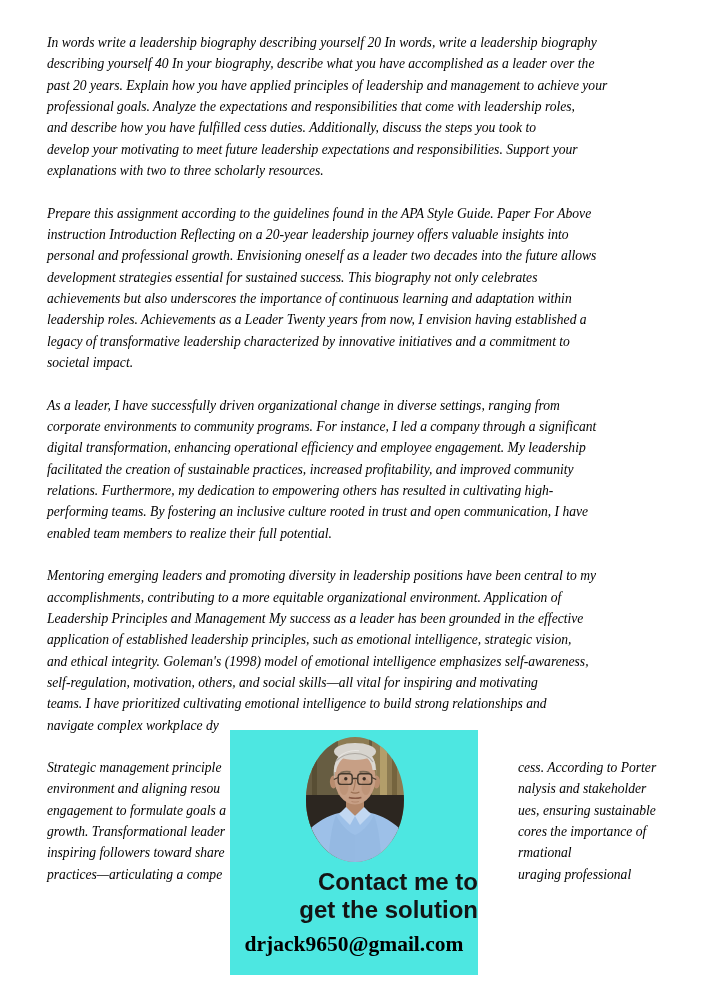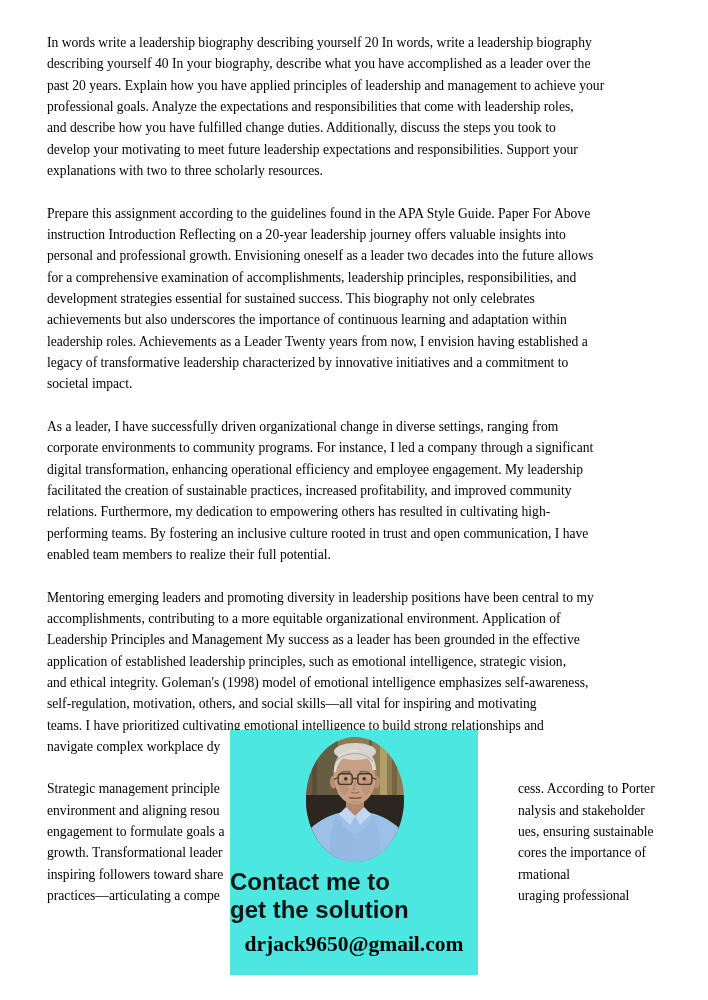--- a/index.html
+++ b/index.html
@@ -6,33 +6,33 @@
   .page {
     position:relative; width:708px; height:1000px; background:#ffffff;
     overflow:hidden;
     font-family:"Liberation Serif","DejaVu Serif",serif;
     color:#000000;
   }
   .textblock {
     position:absolute; left:47px; top:32px; width:625px;
     font-size:13.6px; line-height:21.33px; color:#000000;
   }
-  .para { margin:0 0 21.33px 0; }
+  .para { margin:0 0 21.33px 0;font-style:italic; }
   .tline { white-space:nowrap; height:21.33px; }
   .split { position:relative; }
   .frag-right { position:absolute; left:431px; top:0; white-space:nowrap;padding-left:40px; }
 
   .overlay-card {
     position:absolute; left:230px; top:730px; width:248px; height:245px;
     background:#4de7e1;
   }
   .avatar-svg { position:absolute; left:76px; top:7px; width:98px; height:125px; display:block; }
   .overlay-heading {
     position:absolute; top:138px; left:0; width:100%;
-    text-align:left;
+    text-align:right;
     font-family:"Liberation Sans","DejaVu Sans",sans-serif;
     font-weight:700; font-size:24px; line-height:28px; color:#141414;
   }
   .overlay-email {
     position:absolute; top:202px; left:0; width:100%;
     text-align:center;
     font-family:"Liberation Serif","DejaVu Serif",serif;
     font-weight:700; font-size:21.5px; line-height:25px; color:#000000;
   }
 </style>
@@ -40,29 +40,28 @@
 <body>
 
 <div class="page" style="background: rgb(255, 255, 255);">
 
   <div class="textblock" style="color: rgb(0, 0, 0);">
       <div class="para">
         <div class="tline">In words write a leadership biography describing yourself 20 In words, write a leadership biography</div>
         <div class="tline">describing yourself 40 In your biography, describe what you have accomplished as a leader over the</div>
         <div class="tline">past 20 years. Explain how you have applied principles of leadership and management to achieve your</div>
         <div class="tline">professional goals. Analyze the expectations and responsibilities that come with leadership roles,</div>
-        <div class="tline">and describe how you have fulfilled change duties. Additionally, discuss the steps you took to</div>
+        <div class="tline">and describe how you have fulfilled cess duties. Additionally, discuss the steps you took to</div>
         <div class="tline">develop your motivating to meet future leadership expectations and responsibilities. Support your</div>
         <div class="tline">explanations with two to three scholarly resources.</div>
       </div>
       <div class="para">
         <div class="tline">Prepare this assignment according to the guidelines found in the APA Style Guide. Paper For Above</div>
         <div class="tline">instruction Introduction Reflecting on a 20-year leadership journey offers valuable insights into</div>
         <div class="tline">personal and professional growth. Envisioning oneself as a leader two decades into the future allows</div>
-        <div class="tline">for a comprehensive examination of accomplishments, leadership principles, responsibilities, and</div>
         <div class="tline">development strategies essential for sustained success. This biography not only celebrates</div>
         <div class="tline">achievements but also underscores the importance of continuous learning and adaptation within</div>
         <div class="tline">leadership roles. Achievements as a Leader Twenty years from now, I envision having established a</div>
         <div class="tline">legacy of transformative leadership characterized by innovative initiatives and a commitment to</div>
         <div class="tline">societal impact.</div>
       </div>
       <div class="para">
         <div class="tline">As a leader, I have successfully driven organizational change in diverse settings, ranging from</div>
         <div class="tline">corporate environments to community programs. For instance, I led a company through a significant</div>
         <div class="tline">digital transformation, enhancing operational efficiency and employee engagement. My leadership</div>

